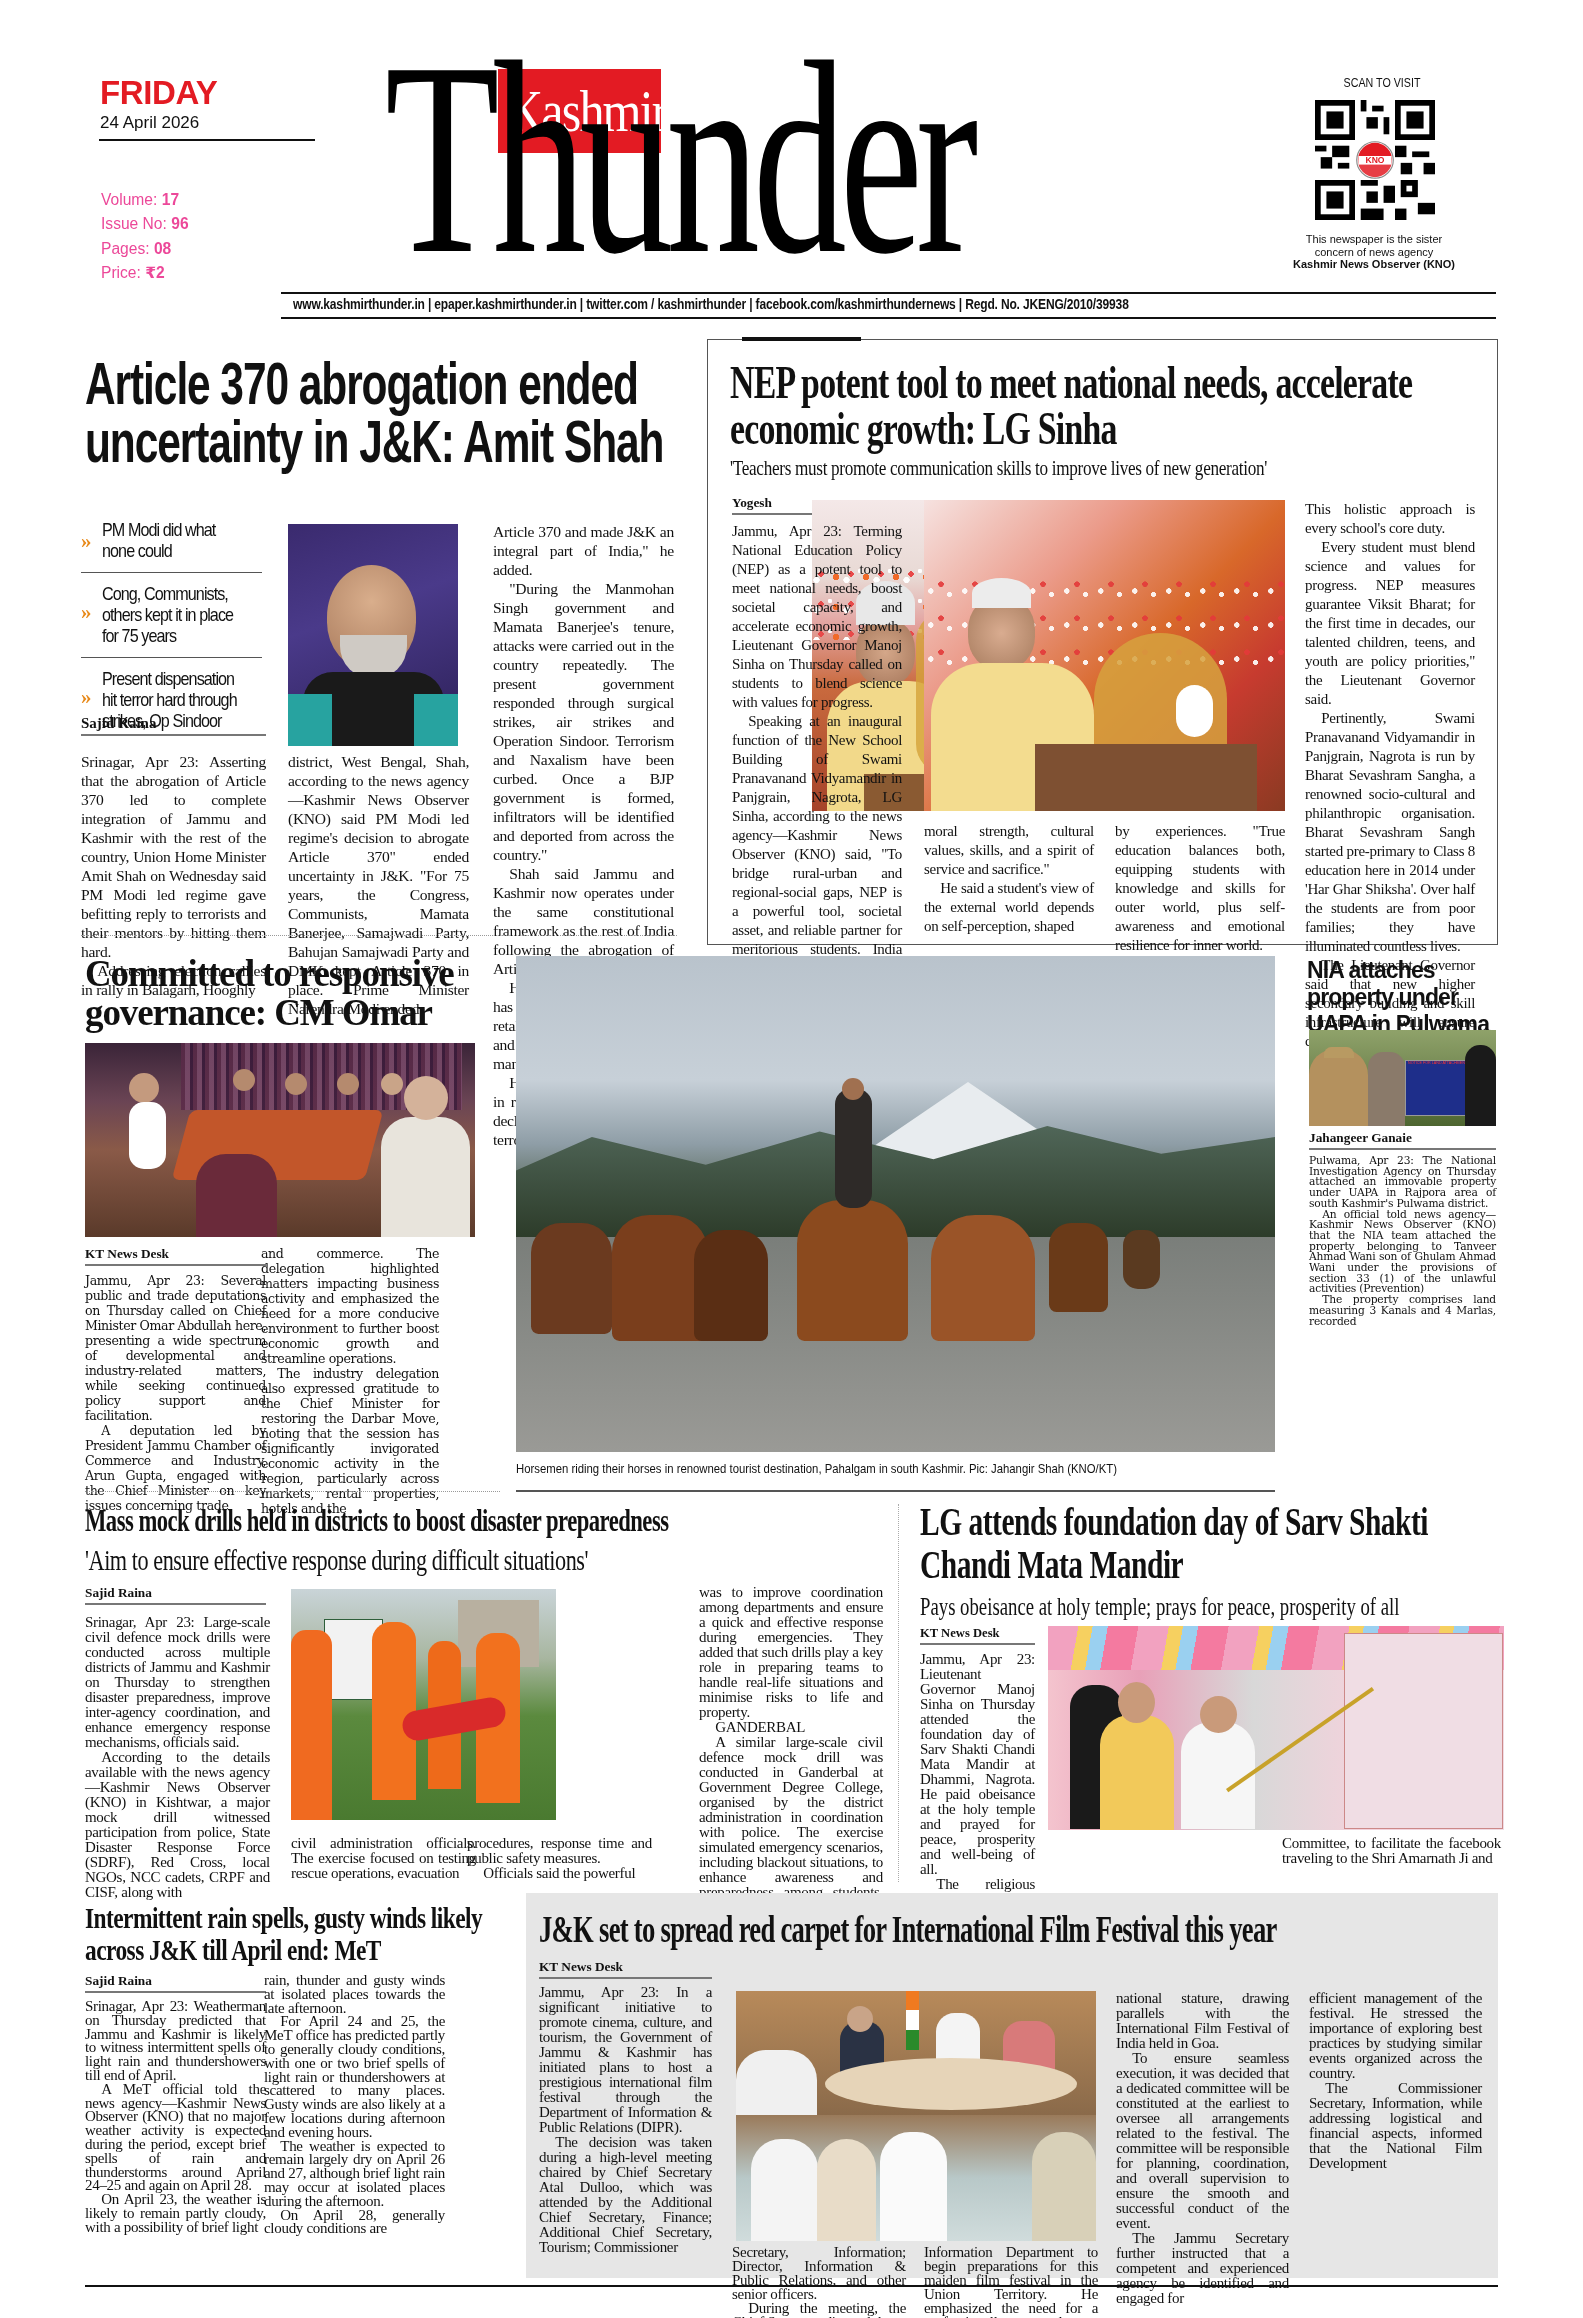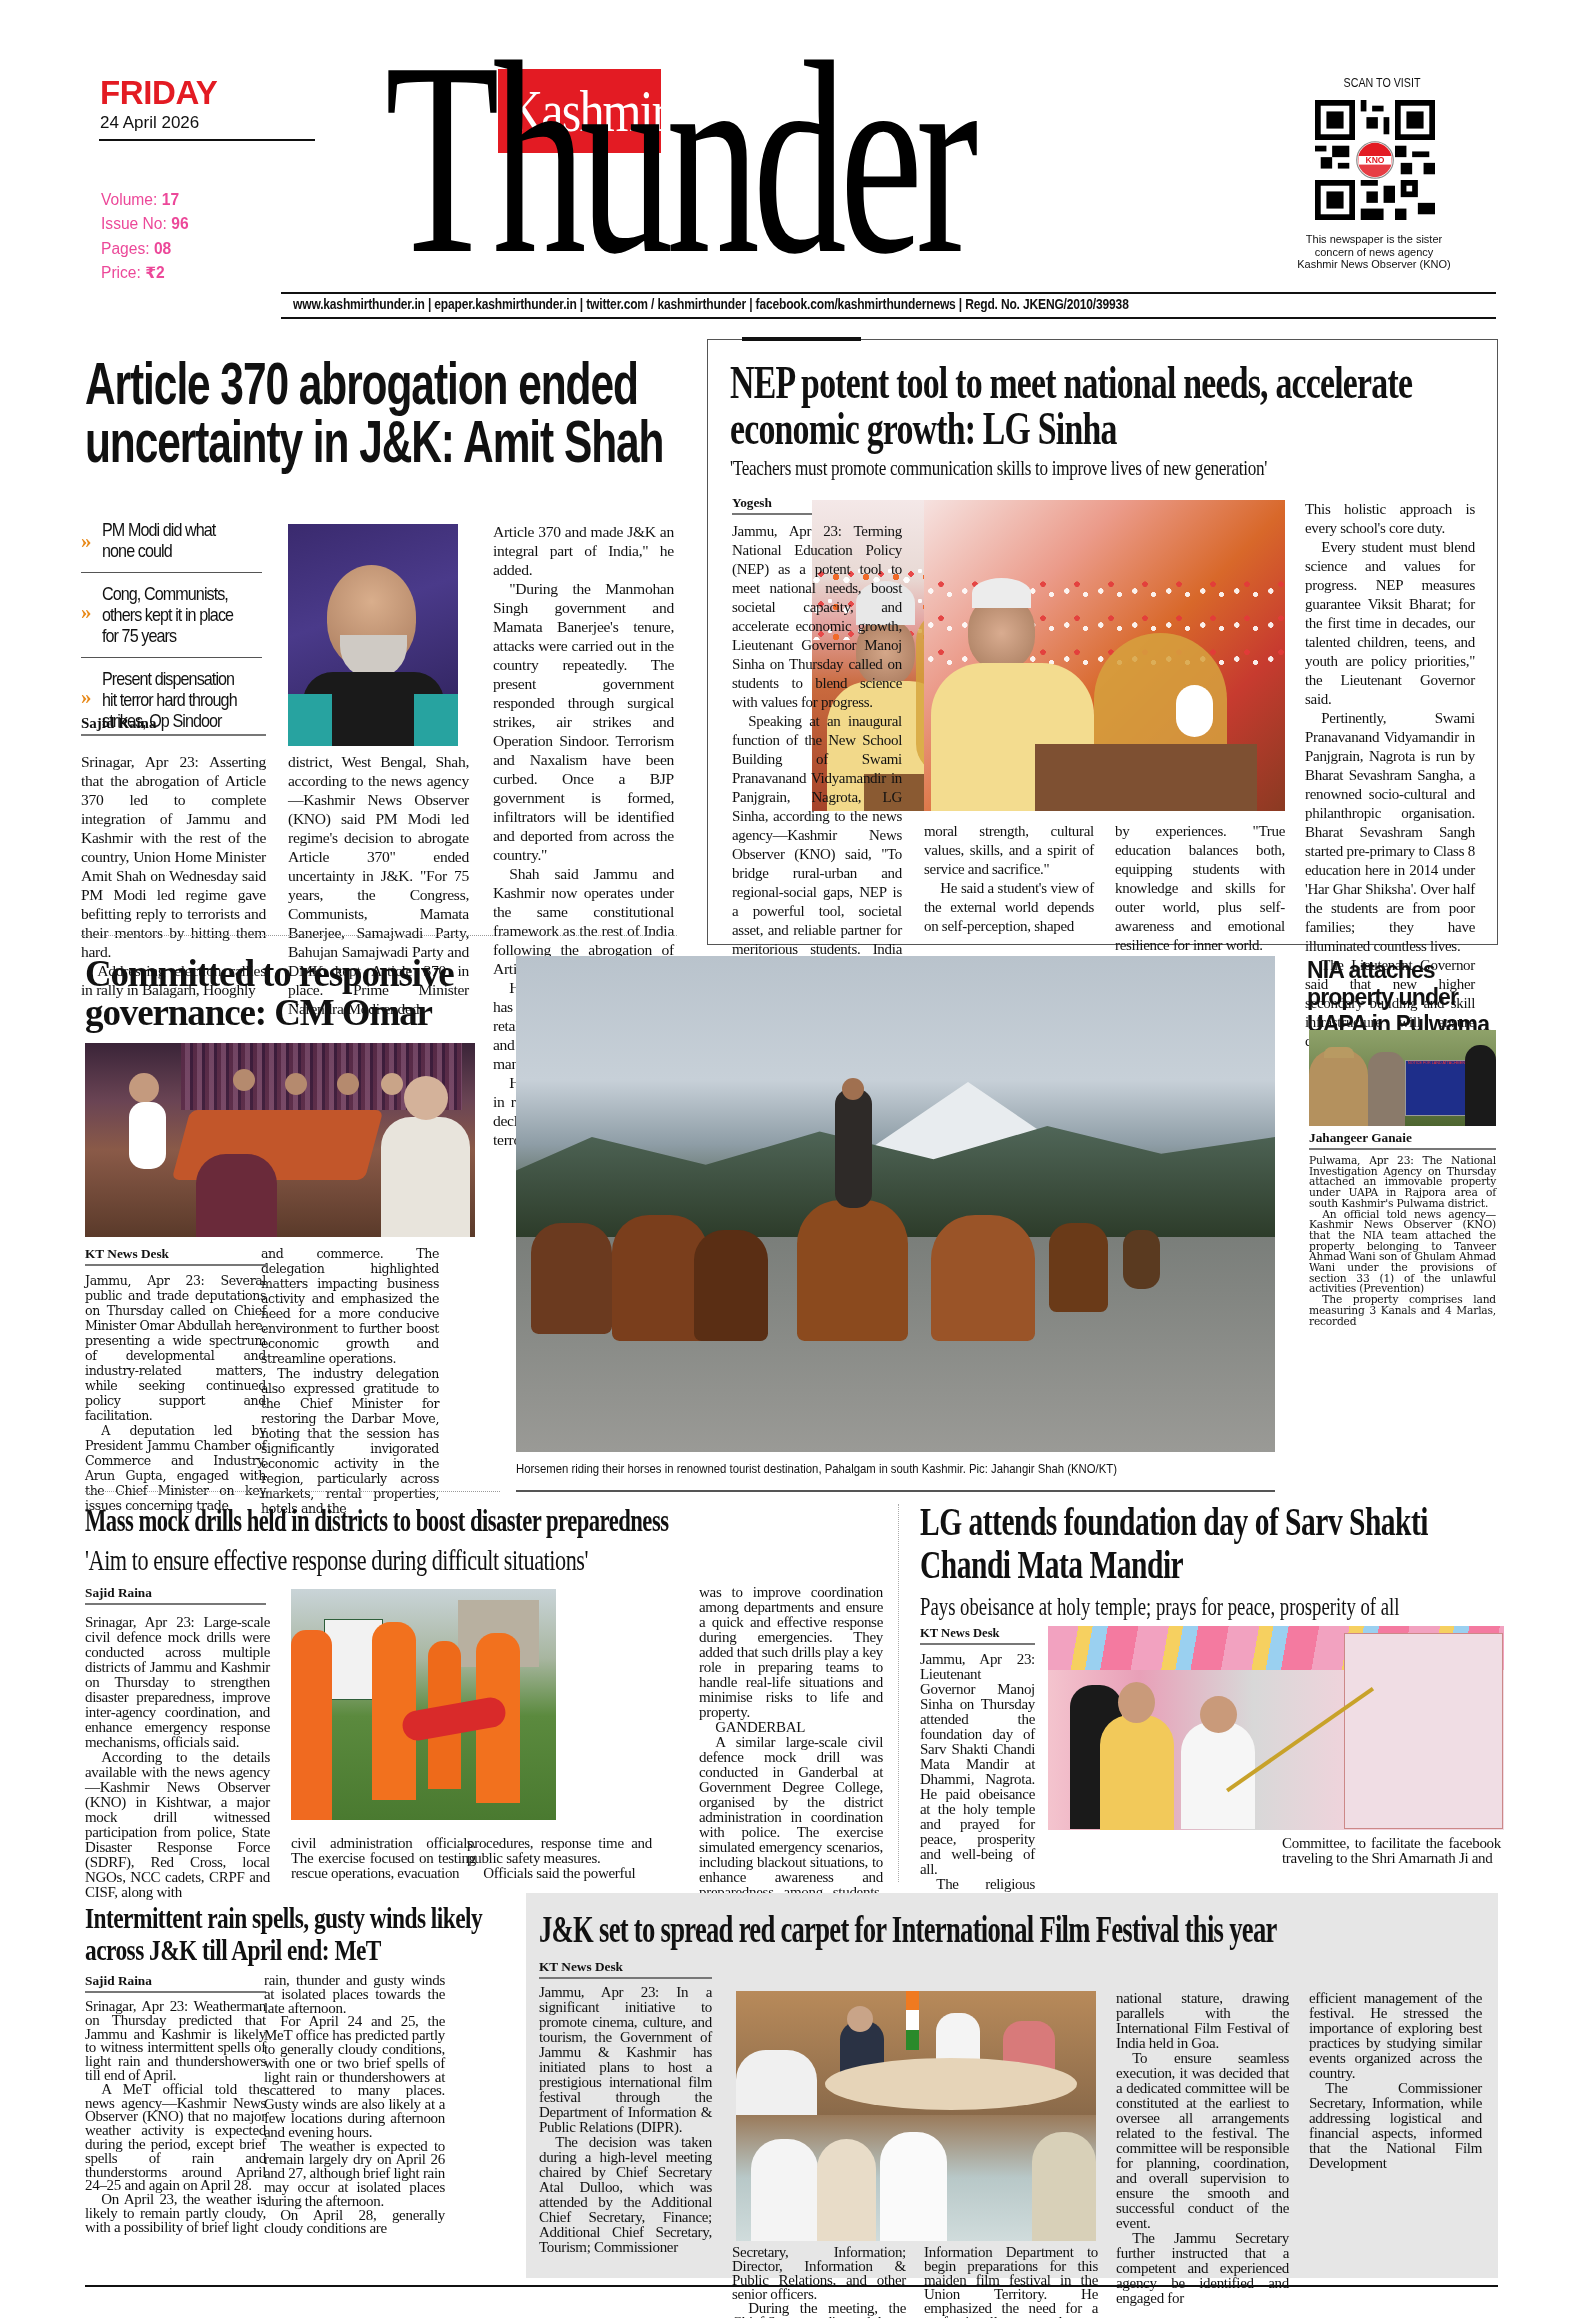--- a/index.html
+++ b/index.html
@@ -75,21 +75,21 @@
     <circle cx="10.5" cy="10.5" r="3.2" fill="#fff" stroke="#888" stroke-width="0.2"></circle>
     <path d="M7.5 10.5 A3 3 0 0 1 13.5 10.5 Z" fill="#e31b23"></path>
     <path d="M7.5 10.5 A3 3 0 0 0 13.5 10.5 Z" fill="#e31b23" opacity="0.85"></path>
     <rect x="7.6" y="9.8" width="5.8" height="1.5" fill="#fff"></rect>
     <text x="10.5" y="11" font-size="1.5" text-anchor="middle" font-family="Liberation Sans, sans-serif" font-weight="bold" fill="#e31b23">KNO</text>
   </svg>
 </div>
 <div class="abs sans" style="left:1285px;top:233px;width:178px;text-align:center;font-size:11px;line-height:12.6px">
   <div>This newspaper is the sister</div>
   <div>concern of news agency</div>
-  <div style="font-weight:normal">Kashmir News Observer (KNO)</div>
+  <div style="font-weight:bold">Kashmir News Observer (KNO)</div>
 </div>
 
 <div class="abs rule" style="left:281px;top:292px;width:1215px;height:2.2px"></div>
 <div class="abs sans" style="left:293px;top:296px;font-size:14px;font-weight:bold;white-space:nowrap;transform:scaleX(0.86);transform-origin:0 0;letter-spacing:-0.2px">www.kashmirthunder.in | epaper.kashmirthunder.in | twitter.com / kashmirthunder | facebook.com/kashmirthundernews  | Regd. No. JKENG/2010/39938</div>
 <div class="abs rule" style="left:281px;top:317px;width:1215px;height:2.2px"></div>
 
 <div class="abs" style="left:85px;top:355px;width:593px">
   <h1 class="cond" style="font-size:59px;line-height:58px;font-weight:900;letter-spacing:-1.5px;width:822px;transform:scaleX(0.72)">Article 370 abrogation ended uncertainty in J&amp;K: Amit Shah</h1>
 </div>
 

